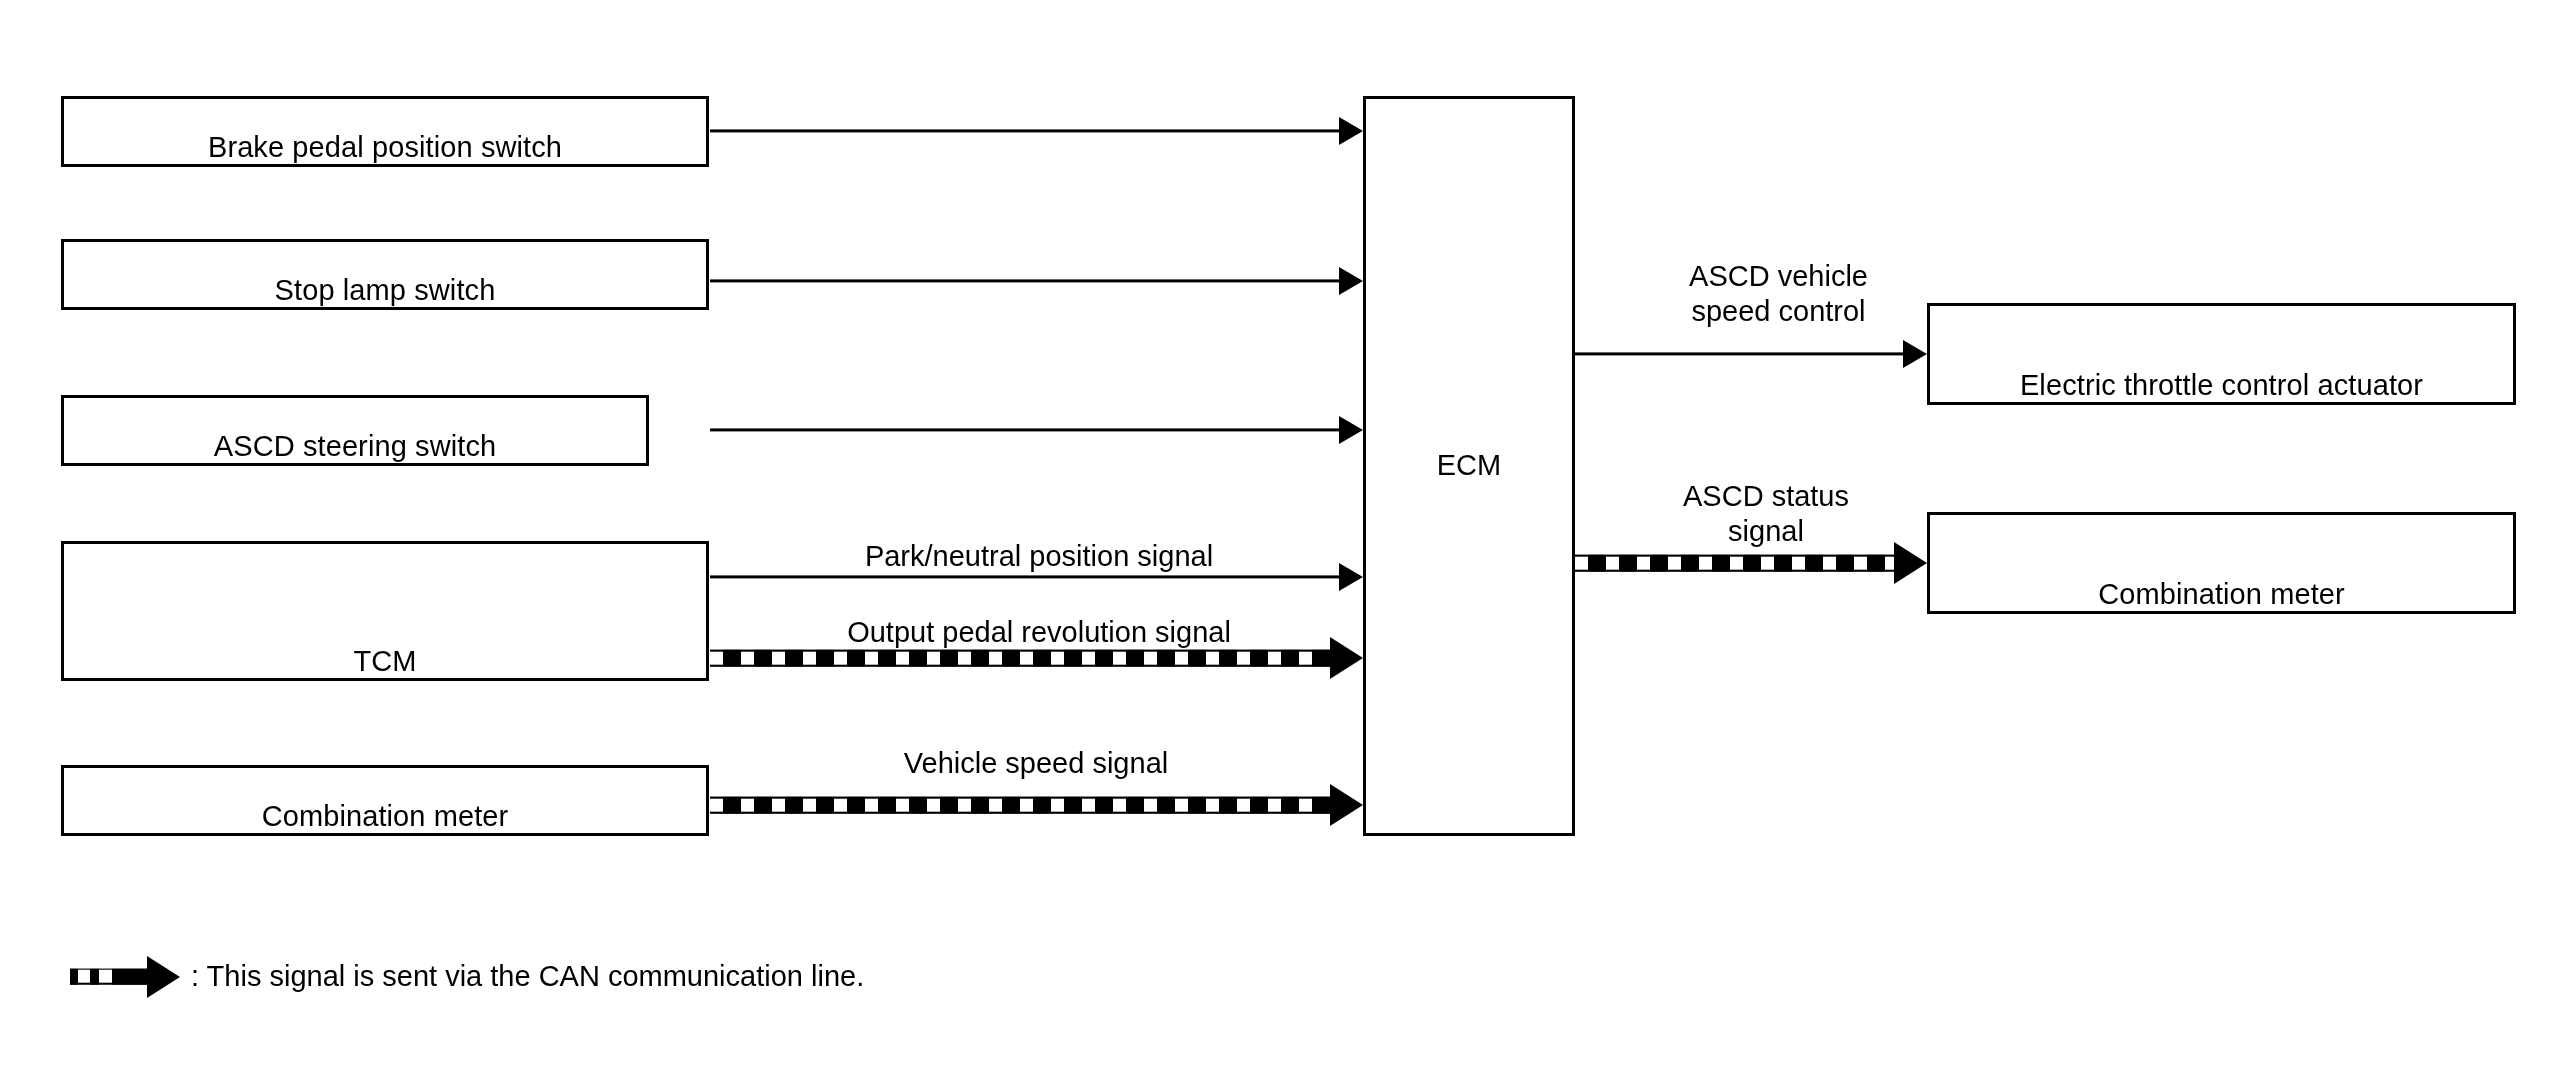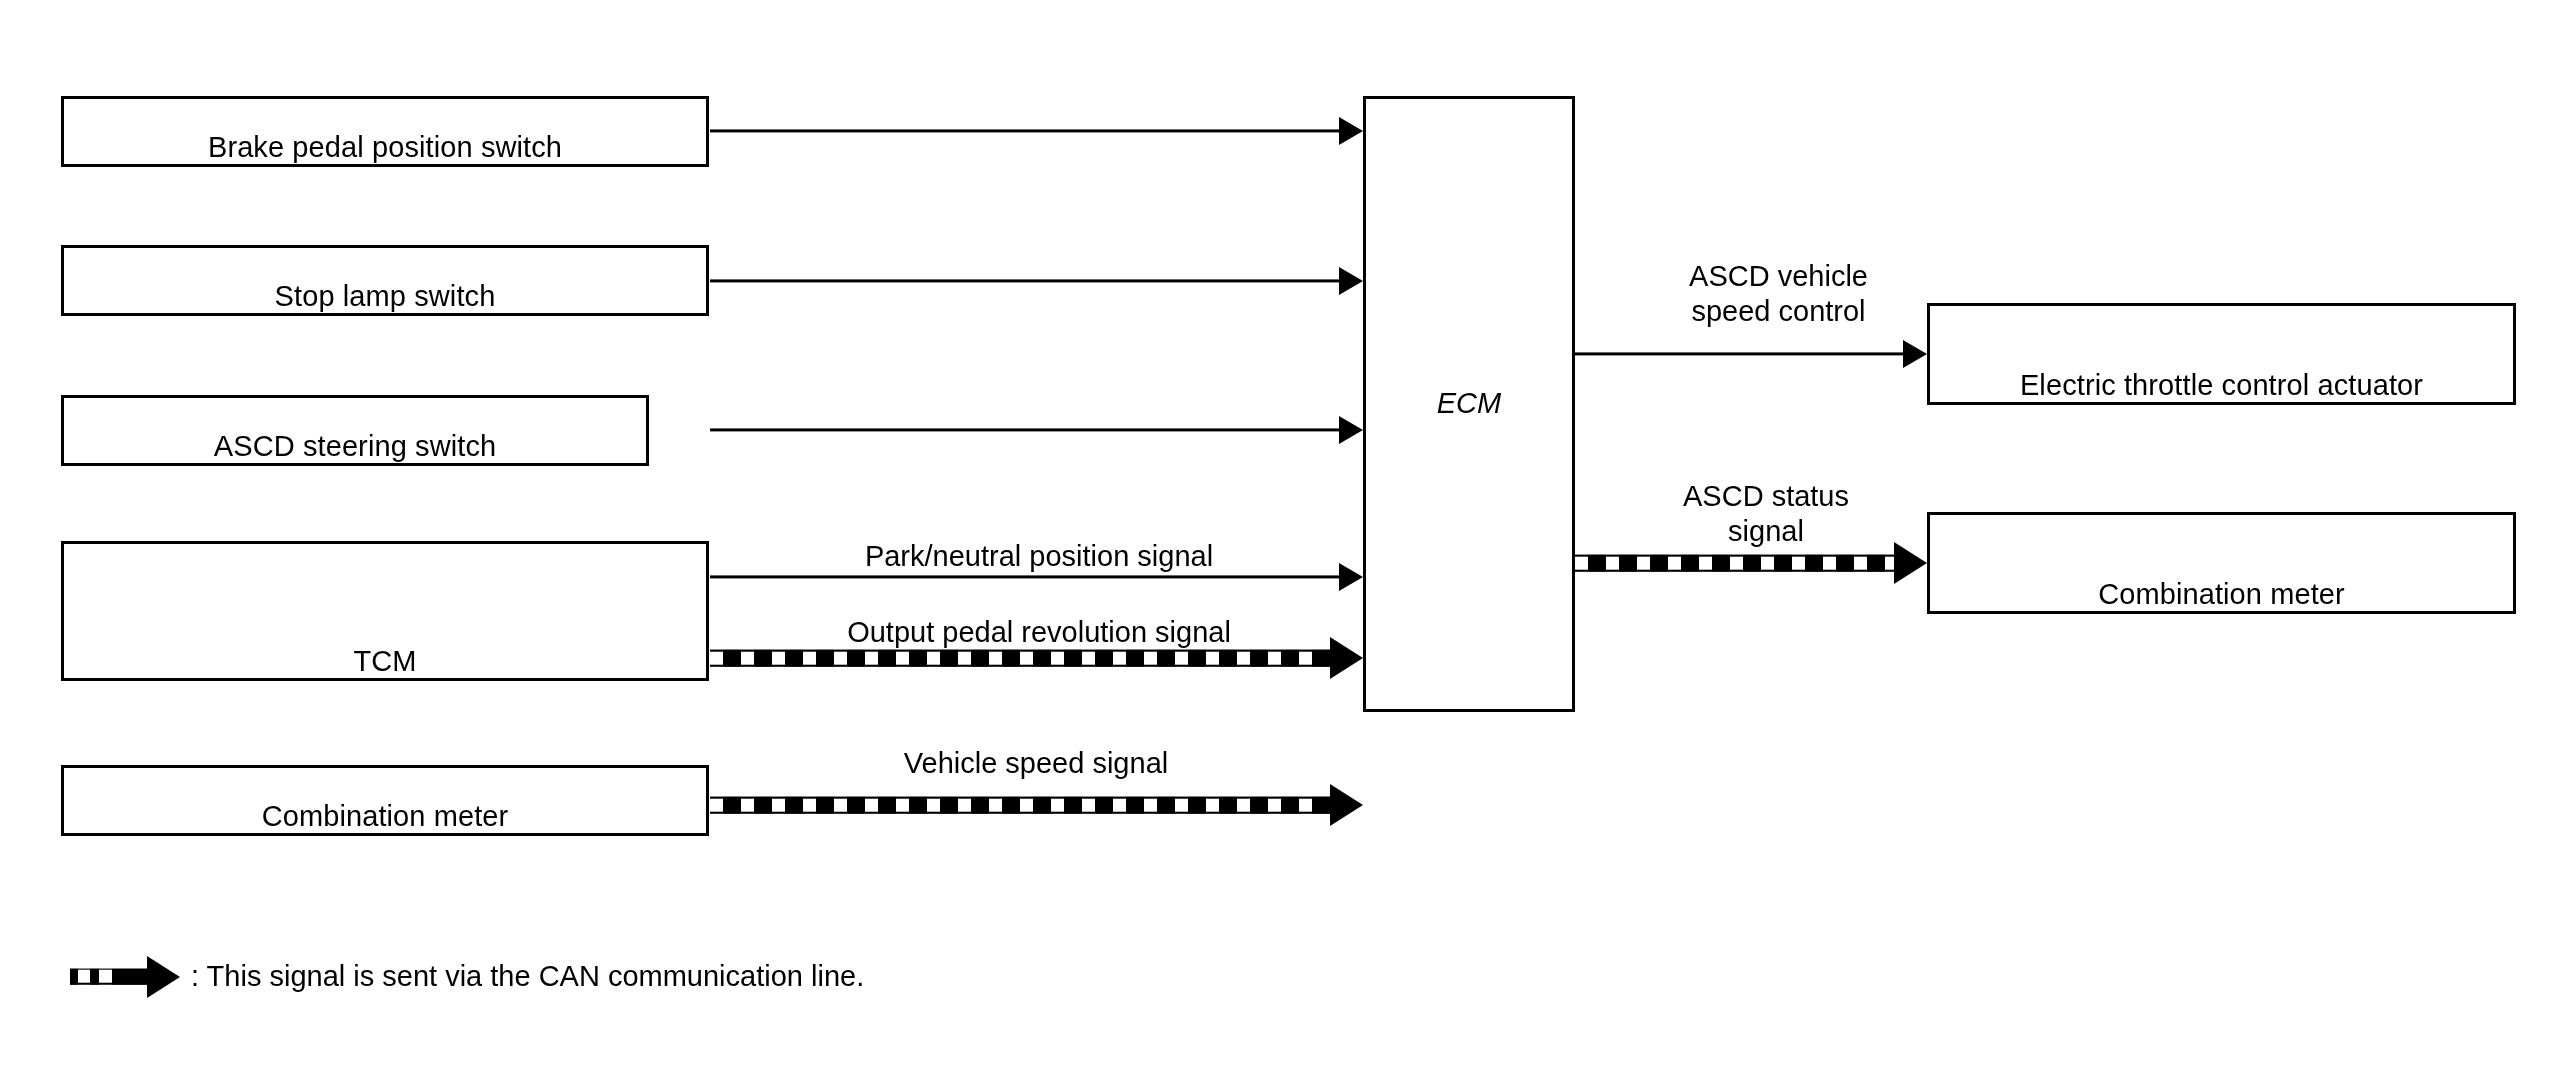--- a/index.html
+++ b/index.html
@@ -186,38 +186,38 @@
 </style>
 </head>
 <body>
 
 <div id="canvas">
 
   <div class="box" style="left:61px; top:96px; width:648px; height:71px;">
     <span class="box-label">Brake pedal position switch</span>
   </div>
 
-  <div class="box" style="left:61px; top:245px; width:648px; height:71px;">
+  <div class="box" style="left:61px; top:239px; width:648px; height:71px;">
     <span class="box-label">Stop lamp switch</span>
   </div>
 
   <div class="box" style="left:61px; top:395px; width:588px; height:71px;">
     <span class="box-label">ASCD steering switch</span>
   </div>
 
   <div class="box" style="left:61px; top:541px; width:648px; height:140px;">
     <span class="box-label">TCM</span>
   </div>
 
   <div class="box" style="left:61px; top:765px; width:648px; height:71px;">
     <span class="box-label">Combination meter</span>
   </div>
 
-  <div class="box" style="left:1363px; top:96px; width:212px; height:616px;
-              align-items:center; justify-content:center;font-style:italic;">
+  <div class="box" style="left:1363px; top:96px; width:212px; height:740px;
+              align-items:center; justify-content:center;">
     <span class="box-label">ECM</span>
   </div>
 
   <div class="box" style="left:1927px; top:303px; width:589px; height:102px;">
     <span class="box-label">Electric throttle control actuator</span>
   </div>
 
   <div class="box" style="left:1927px; top:512px; width:589px; height:102px;">
     <span class="box-label">Combination meter</span>
   </div>

